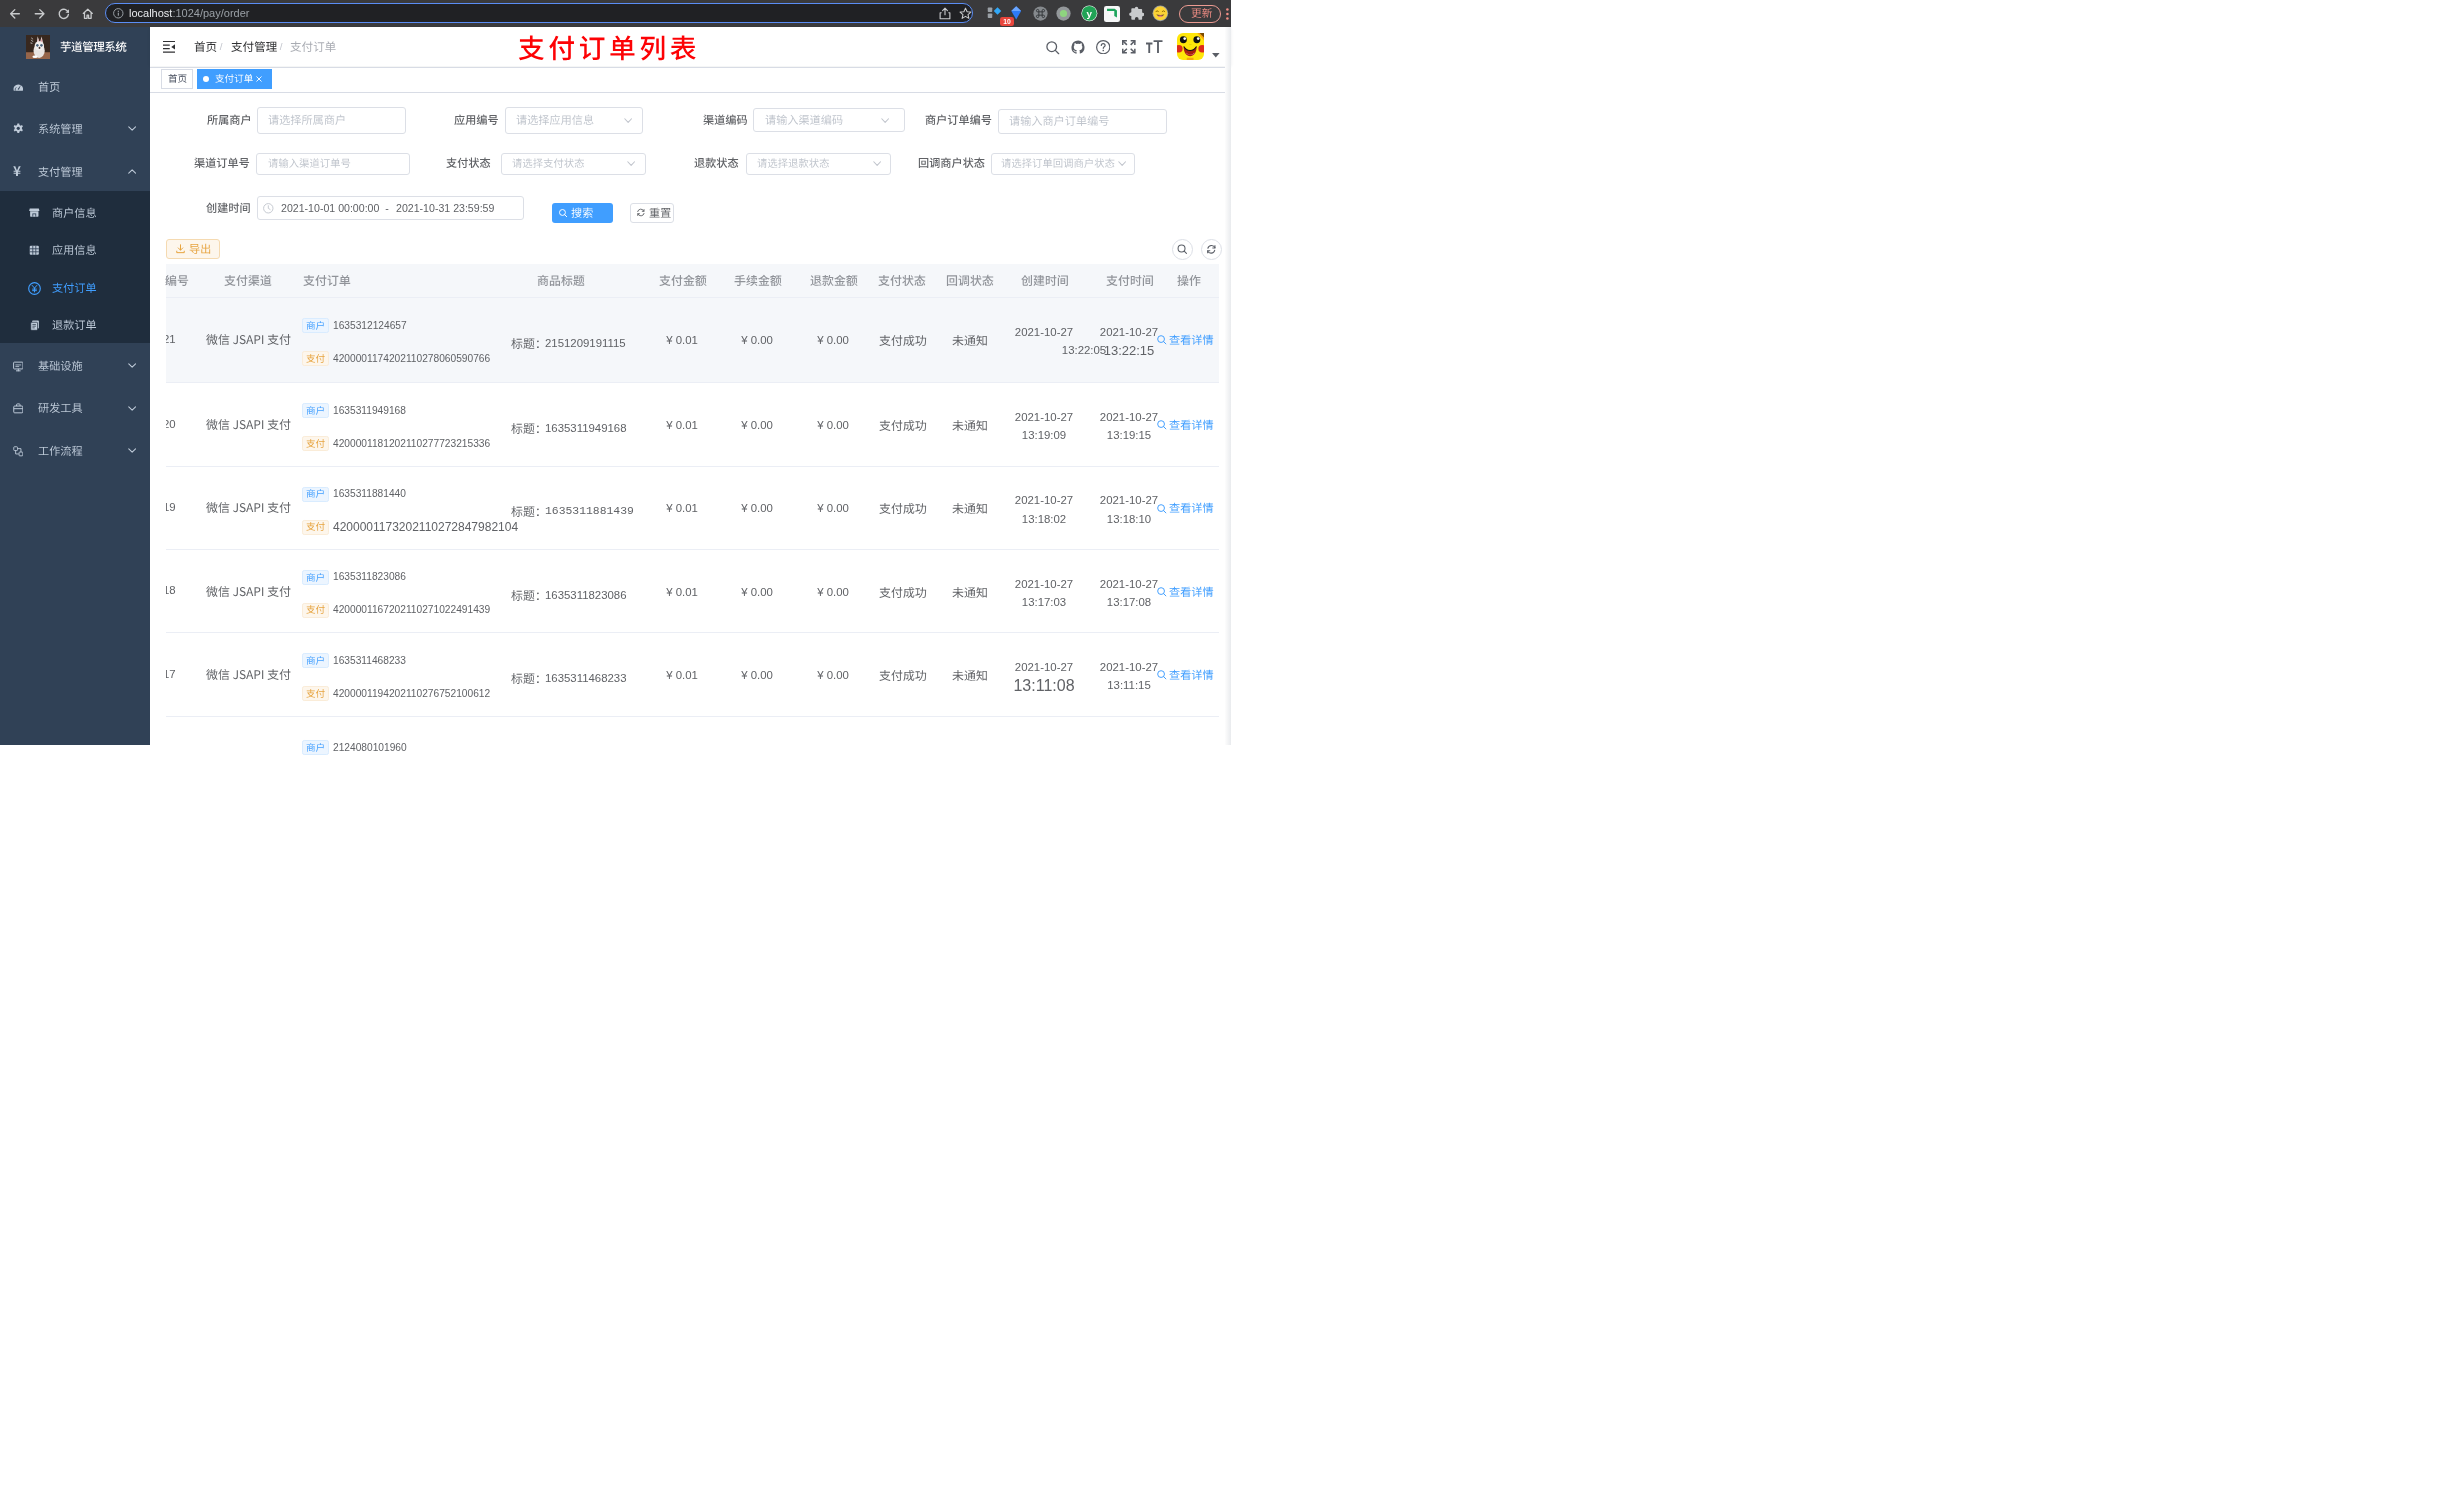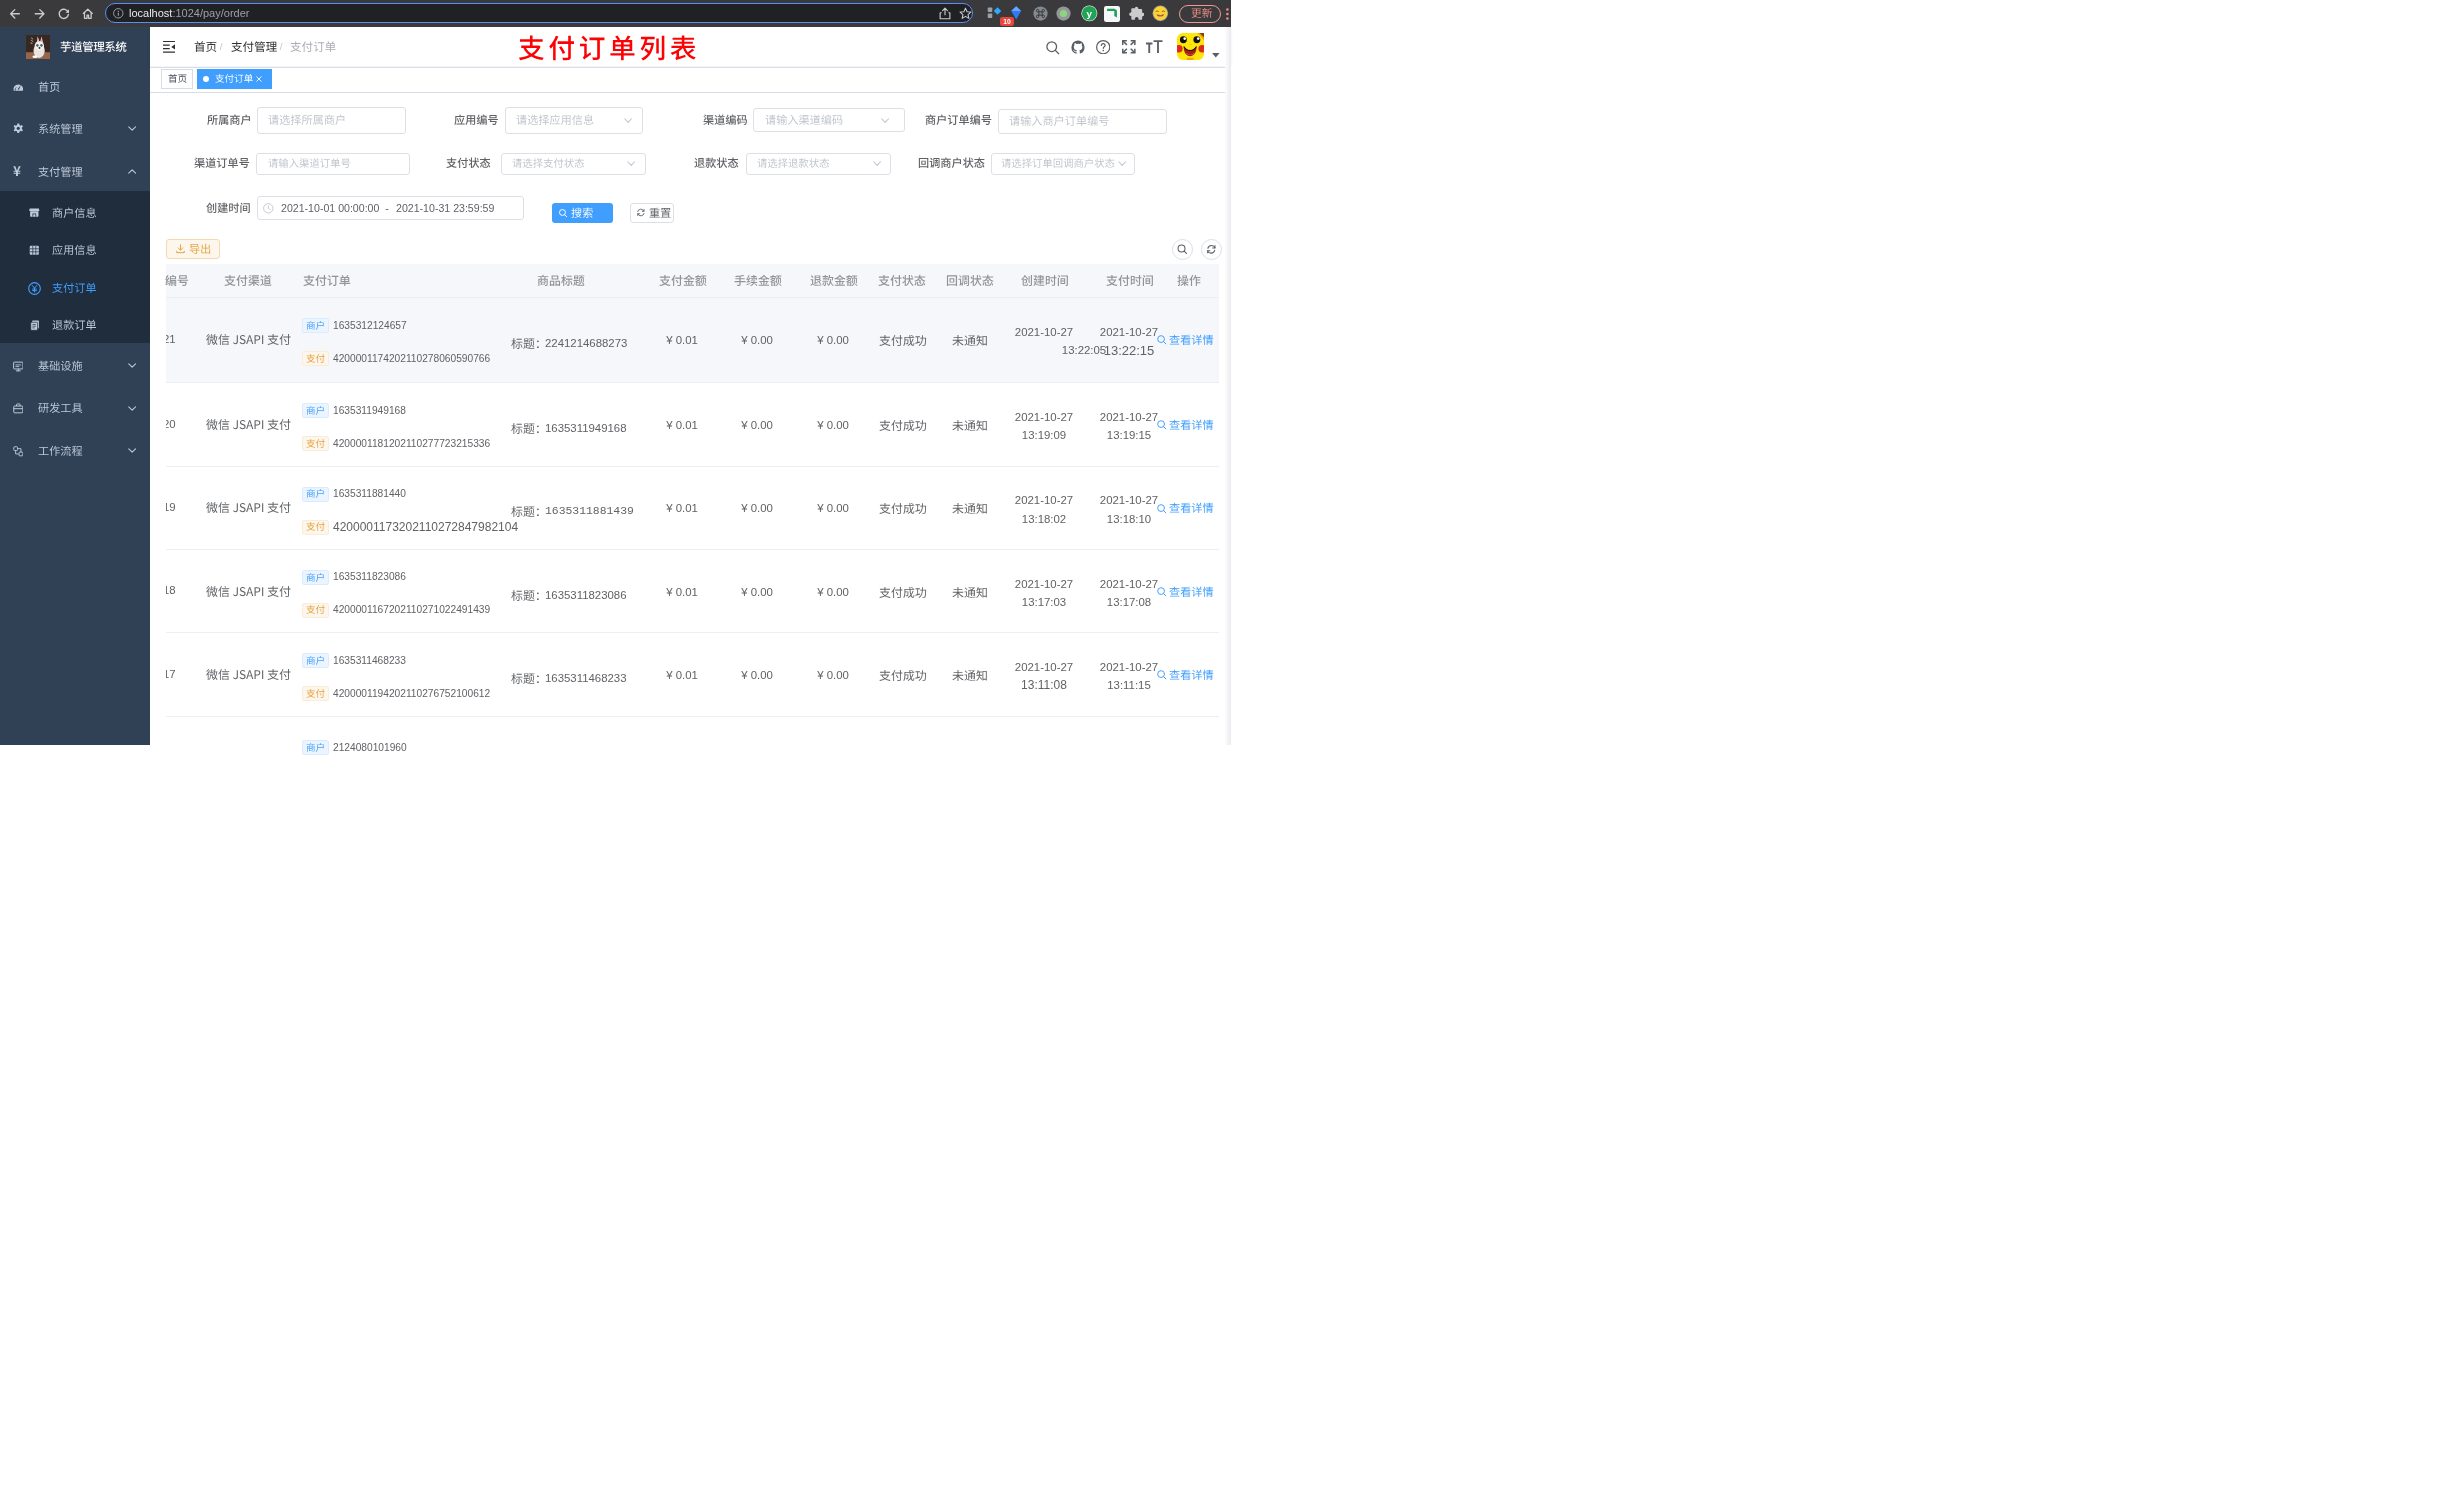--- a/index.html
+++ b/index.html
@@ -838,21 +838,21 @@
       <use href="#q15" transform="translate(91.7 0) scale(0.01500 -0.01500)"></use>
     </g>
   </svg>
 <svg style="position:absolute;left:511px;top:348px;overflow:visible" width="0.8" height="0.8" viewBox="0 0 1 1">
     <g fill="#606266">
       <use href="#q102" transform="translate(0.0 0) scale(0.01500 -0.01500)"></use>
       <use href="#q103" transform="translate(15.0 0) scale(0.01500 -0.01500)"></use>
       <use href="#q104" transform="translate(30.0 0) scale(0.01500 -0.01500)"></use>
     </g>
   </svg>
-<div style="position:absolute;font-family:'Liberation Sans',sans-serif;font-size:11.4px;font-weight:400;color:#606266;white-space:pre;line-height:13.5px;left:545px;top:337px;">2241214688273</div>
+<div style="position:absolute;font-family:'Liberation Sans',sans-serif;font-size:11.4px;font-weight:400;color:#606266;white-space:pre;line-height:13.5px;left:545px;top:337px;">2151209191115</div>
 <div style="position:absolute;font-family:'Liberation Sans',sans-serif;font-size:11.4px;font-weight:400;color:#606266;white-space:pre;line-height:13.5px;left:682px;top:334px;transform:translateX(-50%);">¥ 0.01</div>
 <div style="position:absolute;font-family:'Liberation Sans',sans-serif;font-size:11.4px;font-weight:400;color:#606266;white-space:pre;line-height:13.5px;left:757px;top:334px;transform:translateX(-50%);">¥ 0.00</div>
 <div style="position:absolute;font-family:'Liberation Sans',sans-serif;font-size:11.4px;font-weight:400;color:#606266;white-space:pre;line-height:13.5px;left:833px;top:334px;transform:translateX(-50%);">¥ 0.00</div>
 <svg style="position:absolute;left:879px;top:345px;overflow:visible" width="0.8" height="0.8" viewBox="0 0 1 1">
     <g fill="#606266">
       <use href="#q14" transform="translate(0.0 0) scale(0.01500 -0.01500)"></use>
       <use href="#q15" transform="translate(15.0 0) scale(0.01500 -0.01500)"></use>
       <use href="#q105" transform="translate(30.0 0) scale(0.01500 -0.01500)"></use>
       <use href="#q106" transform="translate(45.0 0) scale(0.01500 -0.01500)"></use>
     </g>
@@ -1158,21 +1158,21 @@
     </g>
   </svg>
 <svg style="position:absolute;left:952px;top:680px;overflow:visible" width="0.8" height="0.8" viewBox="0 0 1 1">
     <g fill="#606266">
       <use href="#q107" transform="translate(0.0 0) scale(0.01500 -0.01500)"></use>
       <use href="#q108" transform="translate(15.0 0) scale(0.01500 -0.01500)"></use>
       <use href="#q109" transform="translate(30.0 0) scale(0.01500 -0.01500)"></use>
     </g>
   </svg>
 <div style="position:absolute;font-family:'Liberation Sans',sans-serif;font-size:11.4px;font-weight:400;color:#606266;white-space:pre;line-height:13.5px;left:1044px;top:661px;transform:translateX(-50%);">2021-10-27</div>
-<div style="position:absolute;font-family:'Liberation Sans',sans-serif;font-size:12px;font-weight:400;color:#606266;white-space:pre;line-height:13.5px;left:1044px;top:679px;transform:translateX(-50%);text-align:right;">13:11:08</div>
+<div style="position:absolute;font-family:'Liberation Sans',sans-serif;font-size:16px;font-weight:400;color:#606266;white-space:pre;line-height:13.5px;left:1044px;top:679px;transform:translateX(-50%);text-align:right;">13:11:08</div>
 <div style="position:absolute;font-family:'Liberation Sans',sans-serif;font-size:11.4px;font-weight:400;color:#606266;white-space:pre;line-height:13.5px;left:1129px;top:661px;transform:translateX(-50%);">2021-10-27</div>
 <div style="position:absolute;font-family:'Liberation Sans',sans-serif;font-size:11.4px;font-weight:400;color:#606266;white-space:pre;line-height:13.5px;left:1129px;top:679px;transform:translateX(-50%);">13:11:15</div>
 <svg style="position:absolute;left:1157px;top:670px;" width="9.8" height="9.8" viewBox="0 0 13.0 13.0" fill="none">
     <circle cx="5.4" cy="5.4" r="4.5" stroke="#409eff" stroke-width="1.3"></circle>
     <path d="m8.8 8.8 3 3" stroke="#409eff" stroke-width="1.3" stroke-linecap="round"></path>
   </svg>
 <svg style="position:absolute;left:1169px;top:679px;overflow:visible" width="0.8" height="0.8" viewBox="0 0 1 1">
     <g fill="#409eff">
       <use href="#q110" transform="translate(0.0 0) scale(0.01400 -0.01400)"></use>
       <use href="#q111" transform="translate(14.0 0) scale(0.01400 -0.01400)"></use>

